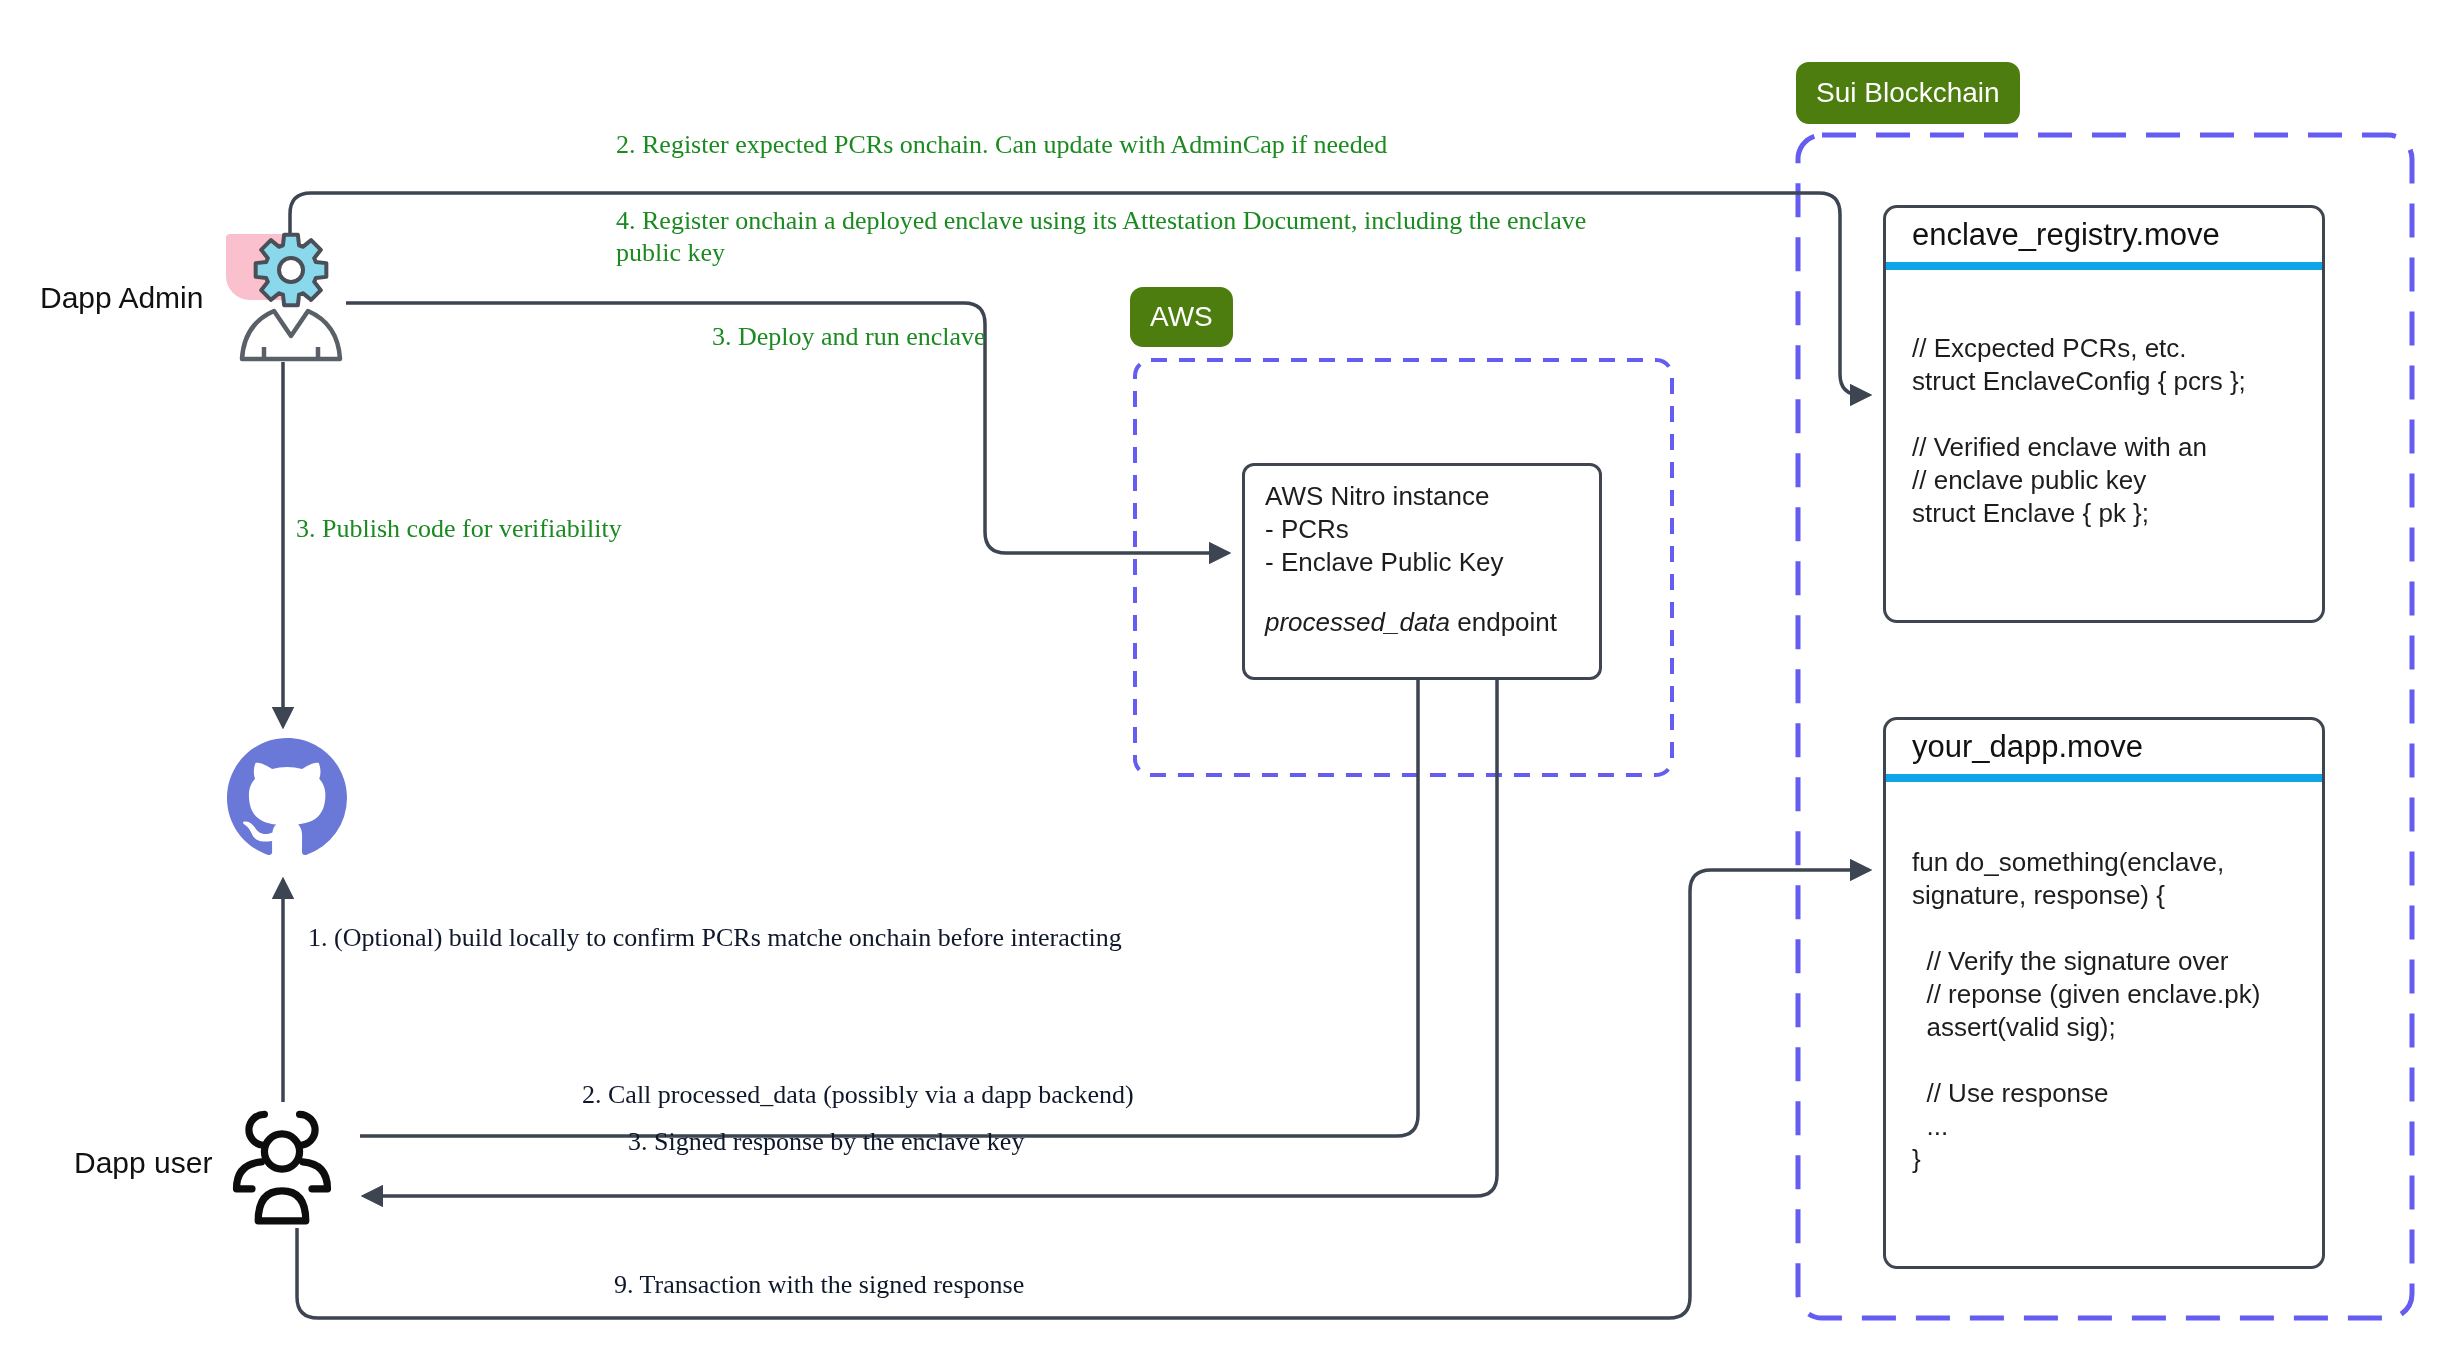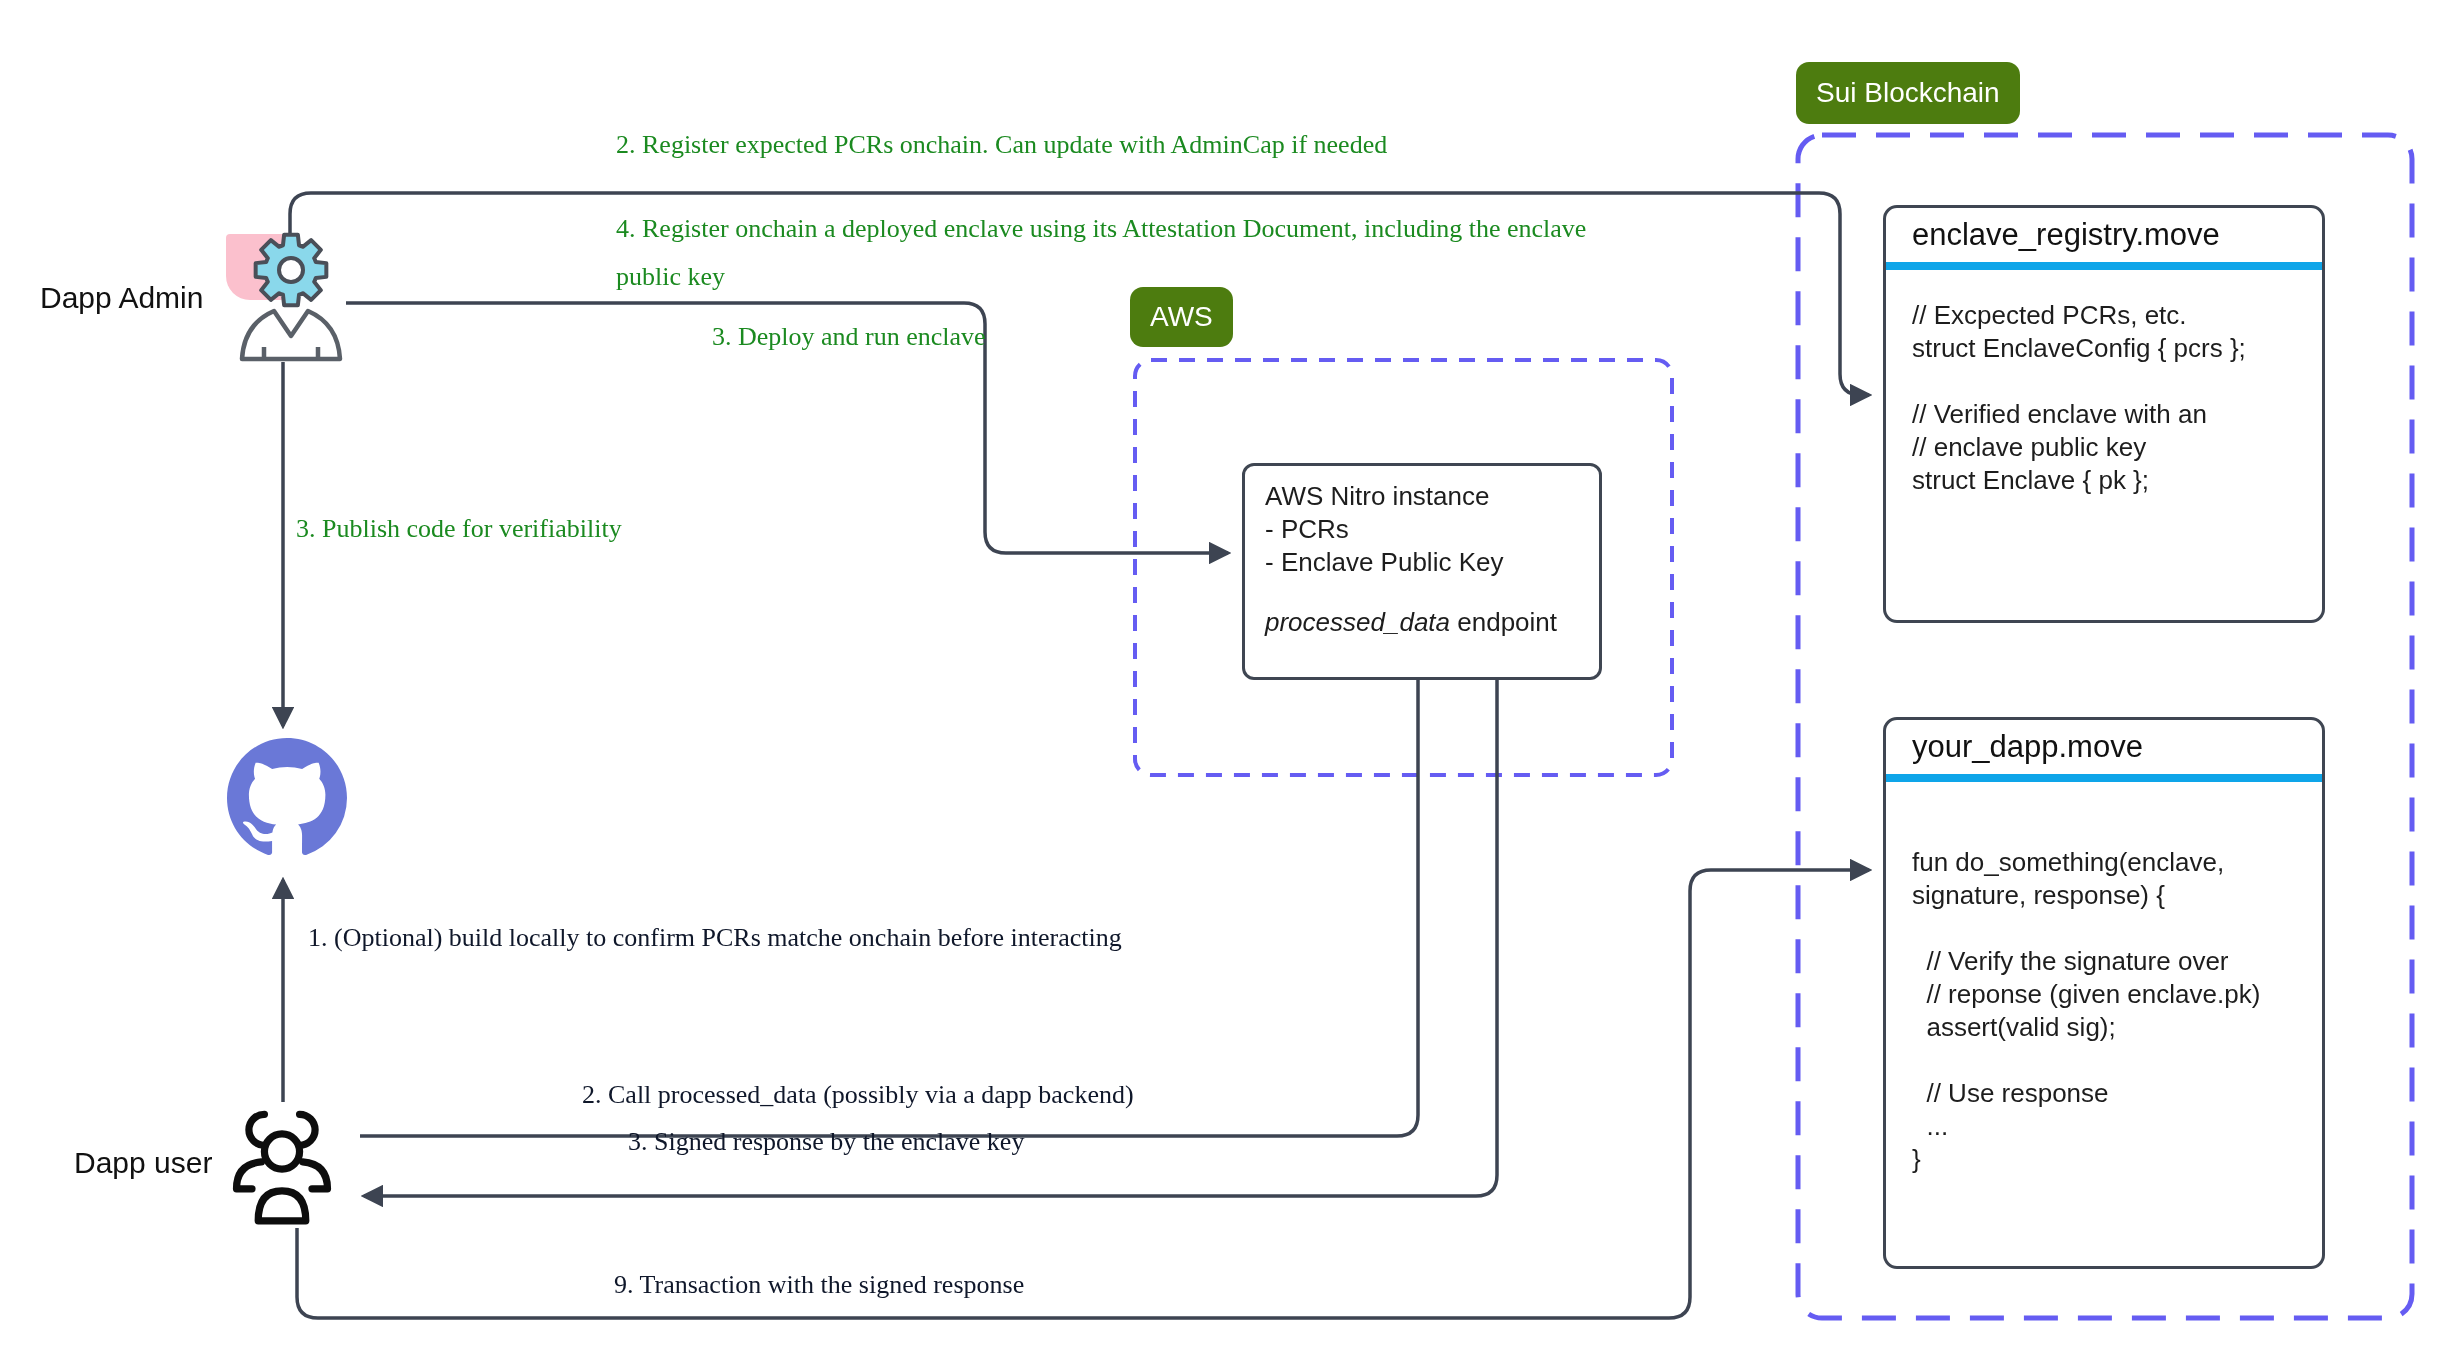--- a/index.html
+++ b/index.html
@@ -2,21 +2,21 @@
 <html><head>
 <meta charset="utf-8">
 <style>
   html,body{margin:0;padding:0;background:#ffffff;}
   #canvas{position:relative;width:2443px;height:1361px;background:#ffffff;overflow:hidden;
           font-family:"Liberation Sans",sans-serif;color:#161616;}
   #wires{position:absolute;left:0;top:0;z-index:1;}
   .abs{position:absolute;z-index:2;}
   .serif{font-family:"Liberation Serif",serif;font-size:26px;color:#0f172a;white-space:nowrap;}
   .green{font-family:"Liberation Serif",serif;font-size:26px;color:#1b8a20;white-space:nowrap;}
-  .wrap{white-space:normal;line-height:48px;}
+  .wrap{white-space:normal;line-height:32px;}
   .actor-label{font-size:30px;font-weight:500;color:#111;white-space:nowrap;}
   .badge{background:#4d7c0f;color:#ffffff;border-radius:13px;font-size:28px;font-weight:500;
          display:flex;align-items:center;padding:0 20px;white-space:nowrap;}
   .node{background:#ffffff;border:3px solid #3f4652;box-sizing:border-box;}
   .nitro{border-radius:12px;padding:14px 0 0 20px;font-size:26px;line-height:33px;color:#1d1d1d;}
   .movebox{border-radius:14px;}
   .movebox .hd{height:62px;display:flex;align-items:center;padding-left:26px;
                font-size:31px;color:#111;border-bottom:8px solid #0ea5e9;box-sizing:border-box;}
   .movebox .bd{padding-left:26px;font-size:26px;line-height:33px;color:#1d1d1d;}
   .cl{min-height:33px;white-space:pre;}
@@ -104,21 +104,21 @@
     <div>- Enclave Public Key</div>
     <div class="ep" style="margin-top:27px;">
       <i>processed_data</i><span> endpoint</span>
     </div>
   </div>
 
   <div class="abs badge" style="left:1796px;top:62px;height:62px;">Sui Blockchain</div>
 
   <div class="abs node movebox" style="left:1883px;top:205px;width:442px;height:418px;">
     <div class="hd">enclave_registry.move</div>
-    <div class="bd" style="padding-top:29px;">
+    <div class="bd" style="padding-top:62px;">
       <div class="cl">// Excpected PCRs, etc.</div>
       <div class="cl">struct EnclaveConfig { pcrs };</div>
       <div class="cl"></div>
       <div class="cl">// Verified enclave with an</div>
       <div class="cl">// enclave public key</div>
       <div class="cl">struct Enclave { pk };</div>
     </div>
   </div>
 
   <div class="abs node movebox" style="left:1883px;top:717px;width:442px;height:552px;">

